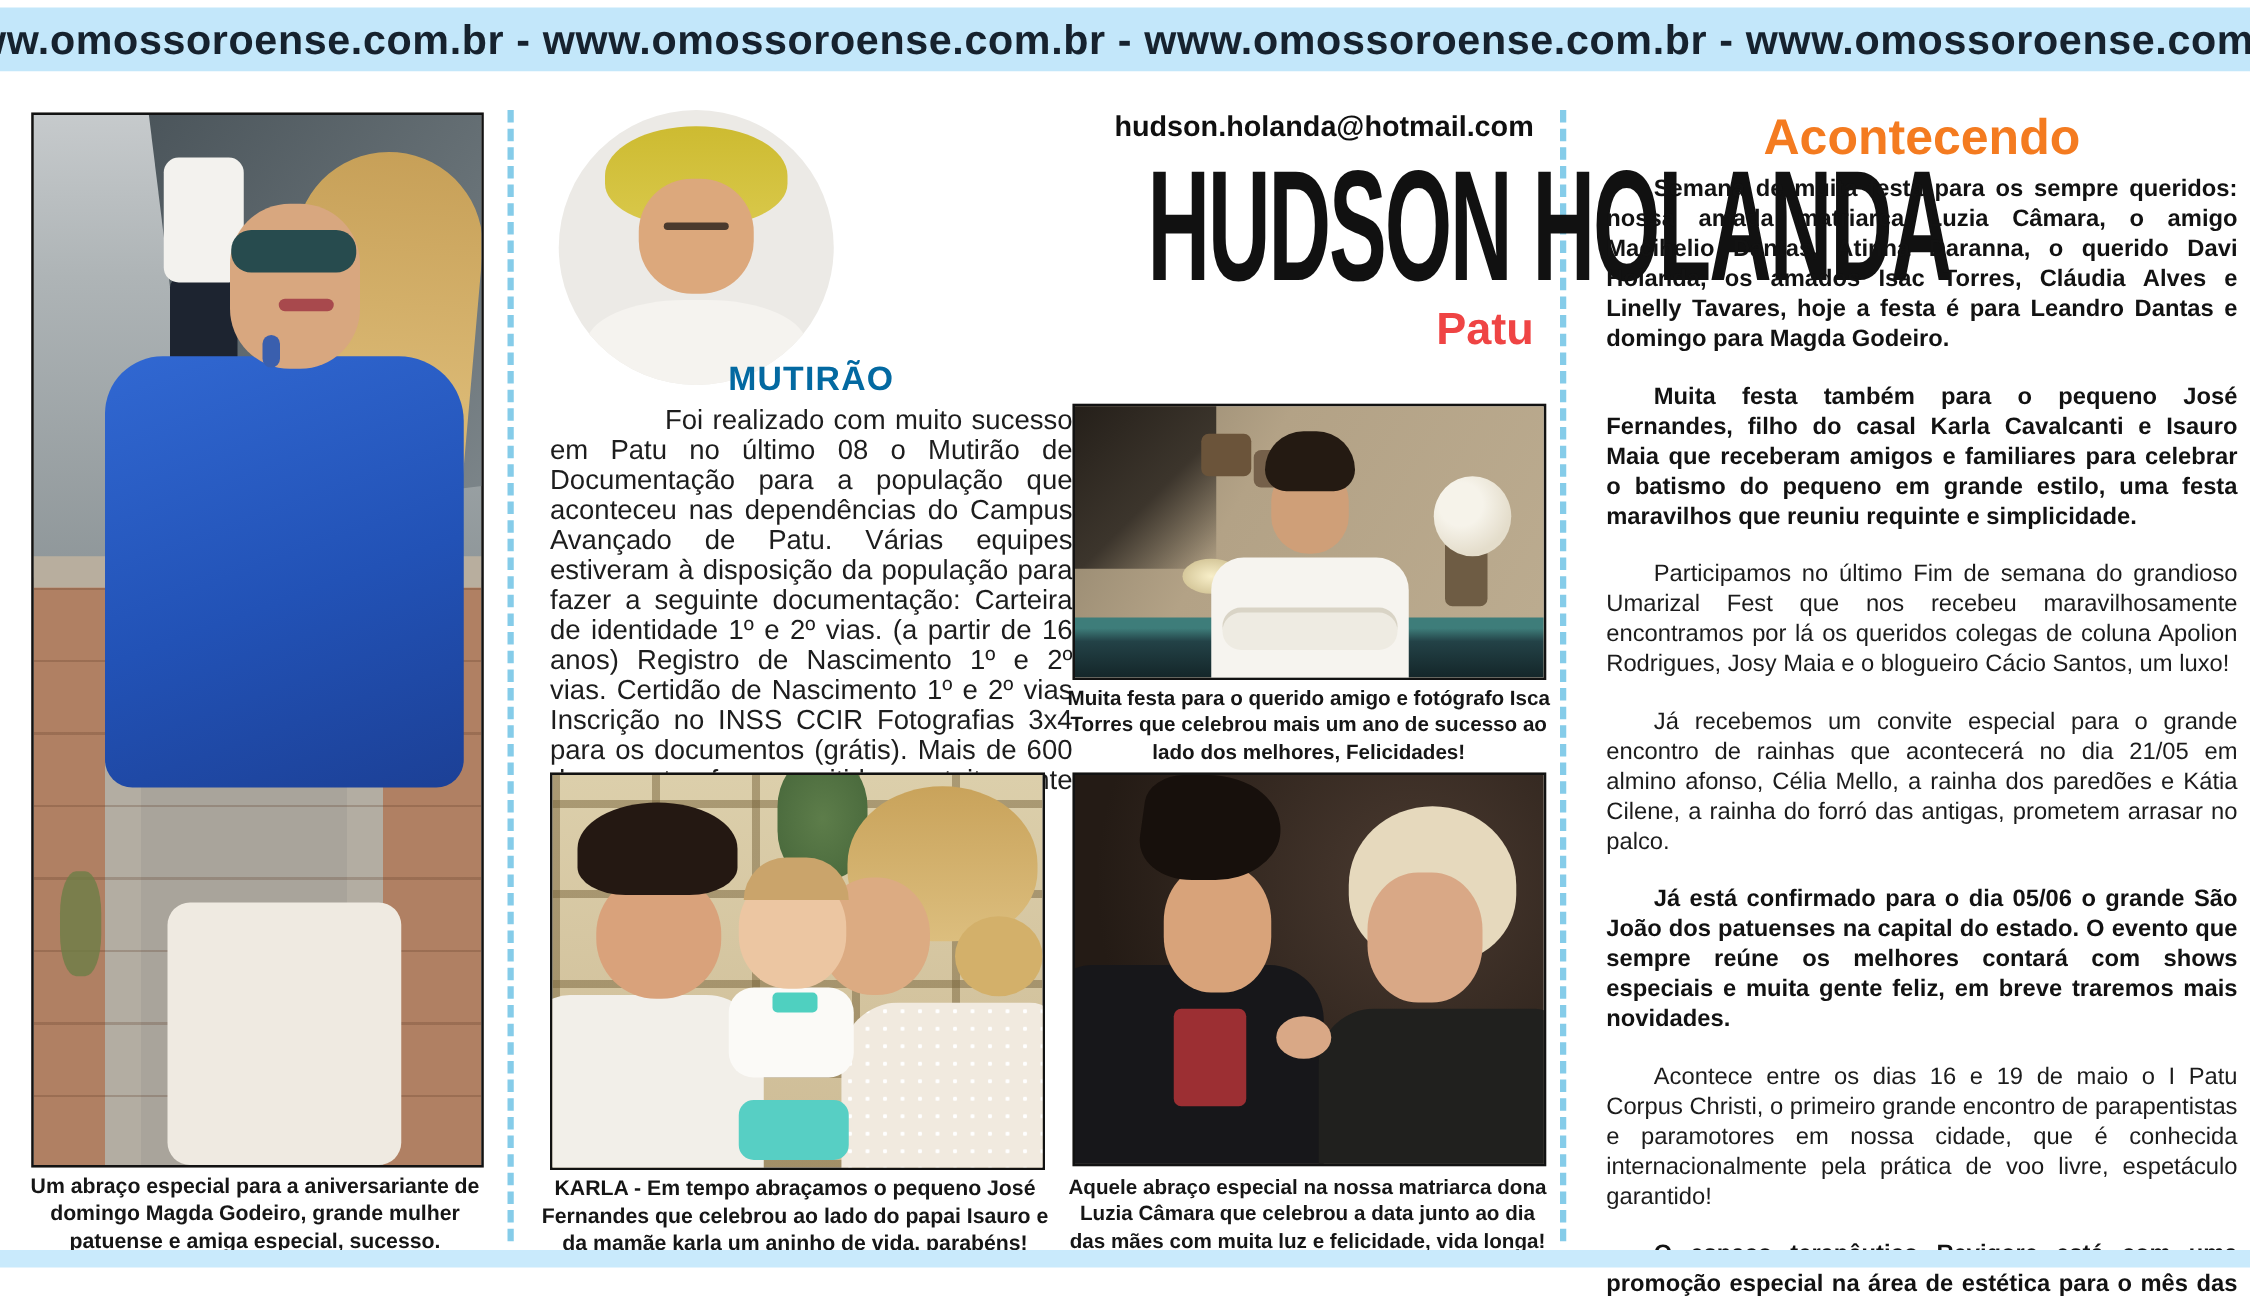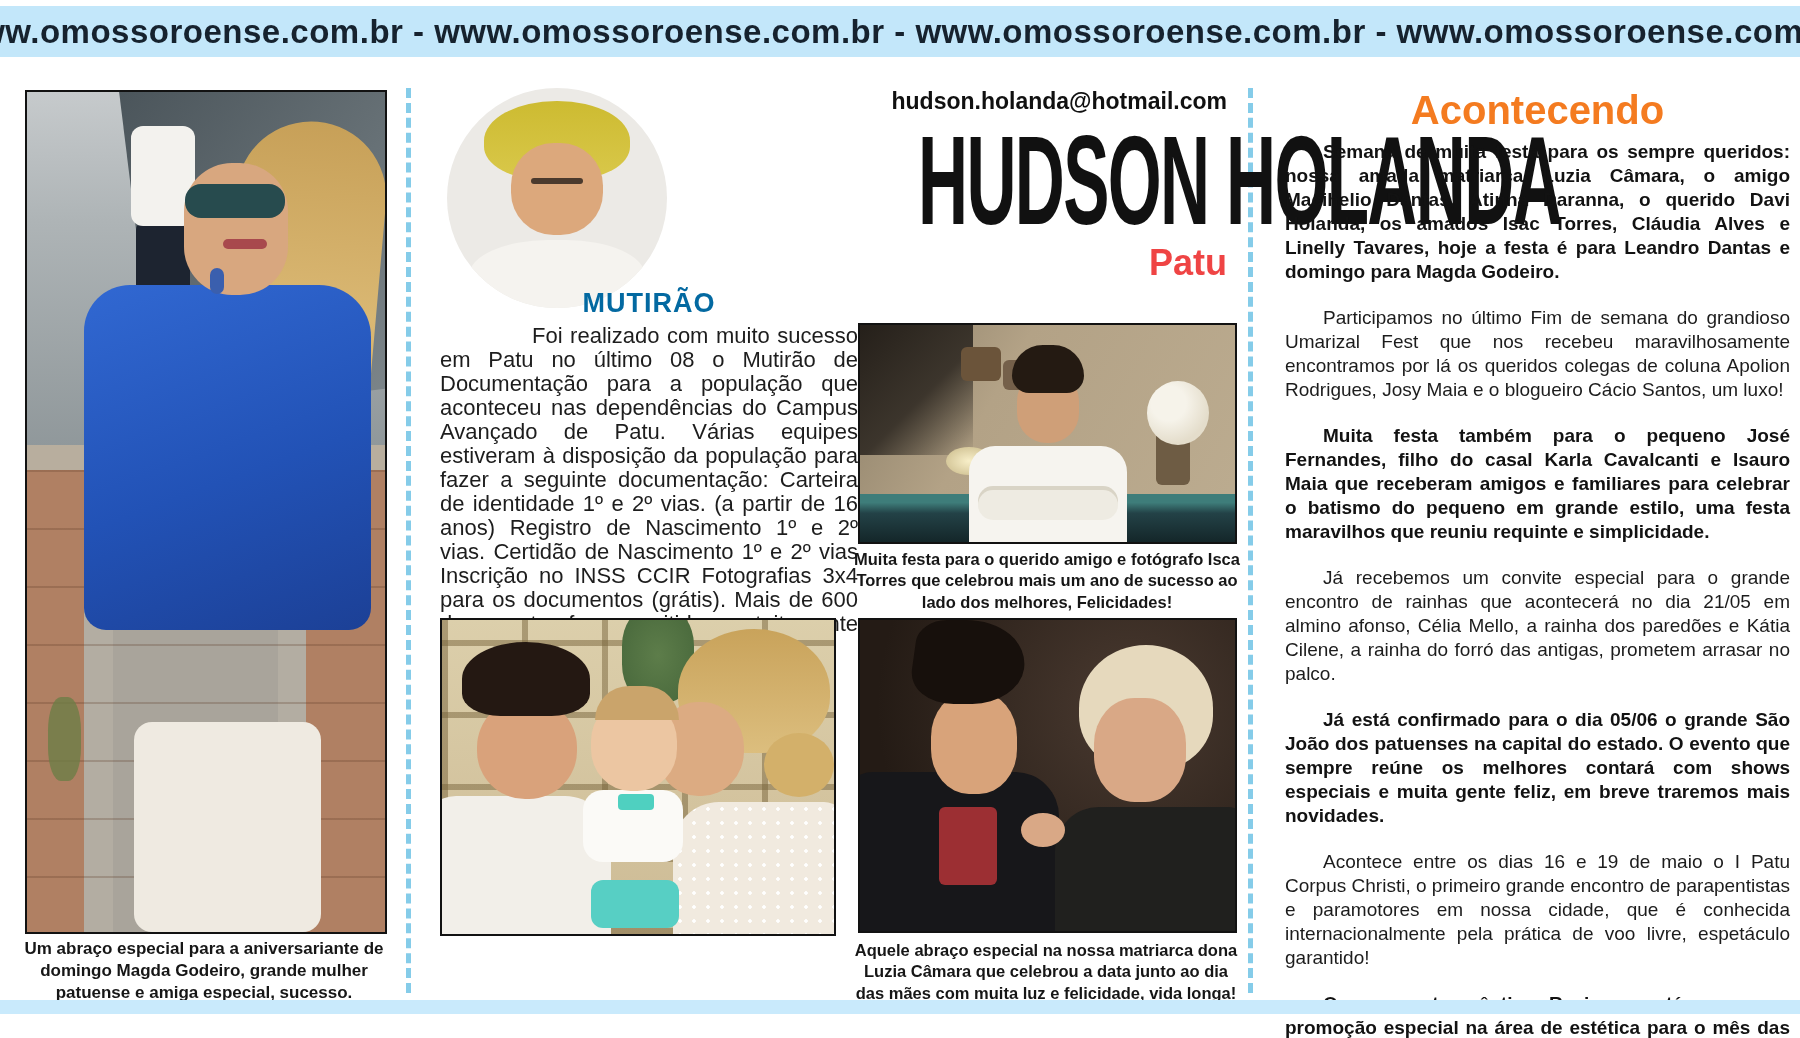--- a/index.html
+++ b/index.html
@@ -196,39 +196,40 @@
     <div class="k-mom-hair"></div>
     <div class="k-mom-bun"></div>
     <div class="k-mom-dress"></div>
     <div class="k-mom-face"></div>
     <div class="k-baby-shirt"></div>
     <div class="k-baby-shorts"></div>
     <div class="k-baby-face"></div>
     <div class="k-baby-hair"></div>
     <div class="k-bow"></div>
   </div>
+  <div class="cap karla-cap">KARLA - Em tempo abraçamos o pequeno José Fernandes que celebrou ao lado do papai Isauro e da mamãe karla um aninho de vida, parabéns!</div>
 
   <div class="ph luzia">
     <div class="l-bg"></div>
     <div class="l-jacket"></div>
     <div class="l-shirt"></div>
     <div class="l-face"></div>
     <div class="l-hair"></div>
     <div class="l-w-hair"></div>
     <div class="l-w-top"></div>
     <div class="l-w-face"></div>
     <div class="l-w-hand"></div>
   </div>
   <div class="cap luzia-cap">Aquele abraço especial na nossa matriarca dona Luzia Câmara que celebrou a data junto ao dia das mães com muita luz e felicidade, vida longa!</div>
 
   <div class="ac-head" style="color: rgb(244, 123, 32);">Acontecendo</div>
   <div class="ac-col" id="acontecendo-list">
       <p class="ac-p bold">Semana de muita festa para os sempre queridos: nossa amada matriarca Luzia Câmara, o amigo Macihelio Dantas, Atinna Daranna, o querido Davi Holanda, os amados Isac Torres, Cláudia Alves e Linelly Tavares, hoje a festa é para Leandro Dantas e domingo para Magda Godeiro.</p>
+      <p class="ac-p bold">Muita festa também para o pequeno José Fernandes, filho do casal Karla Cavalcanti e Isauro Maia que receberam amigos e familiares para celebrar o batismo do pequeno em grande estilo, uma festa maravilhos que reuniu requinte e simplicidade.</p>
       <p class="ac-p">Participamos no último Fim de semana do grandioso Umarizal Fest que nos recebeu maravilhosamente encontramos por lá os queridos colegas de coluna Apolion Rodrigues, Josy Maia e o blogueiro Cácio Santos, um luxo!</p>
-      <p class="ac-p bold">Muita festa também para o pequeno José Fernandes, filho do casal Karla Cavalcanti e Isauro Maia que receberam amigos e familiares para celebrar o batismo do pequeno em grande estilo, uma festa maravilhos que reuniu requinte e simplicidade.</p>
       <p class="ac-p">Já recebemos um convite especial para o grande encontro de rainhas que acontecerá no dia 21/05 em almino afonso, Célia Mello, a rainha dos paredões e Kátia Cilene, a rainha do forró das antigas, prometem arrasar no palco.</p>
       <p class="ac-p bold">Já está confirmado para o dia 05/06 o grande São João dos patuenses na capital do estado. O evento que sempre reúne os melhores contará com shows especiais e muita gente feliz, em breve traremos mais novidades.</p>
       <p class="ac-p">Acontece entre os dias 16 e 19 de maio o I Patu Corpus Christi, o primeiro grande encontro de parapentistas e paramotores em nossa cidade, que é conhecida internacionalmente pela prática de voo livre, espetáculo garantido!</p>
       <p class="ac-p bold">O espaço terapêutico Revigore está com uma promoção especial na área de estética para o mês das mães, onde a limpeza de pele Adcos custa apenas R$50,00, passa lá e conheça os mais diversos serviços nas áreas de fisioterapia e estética.</p>
     </div>
 
   <div class="bottom-strip"></div>
 
 </div>
 

